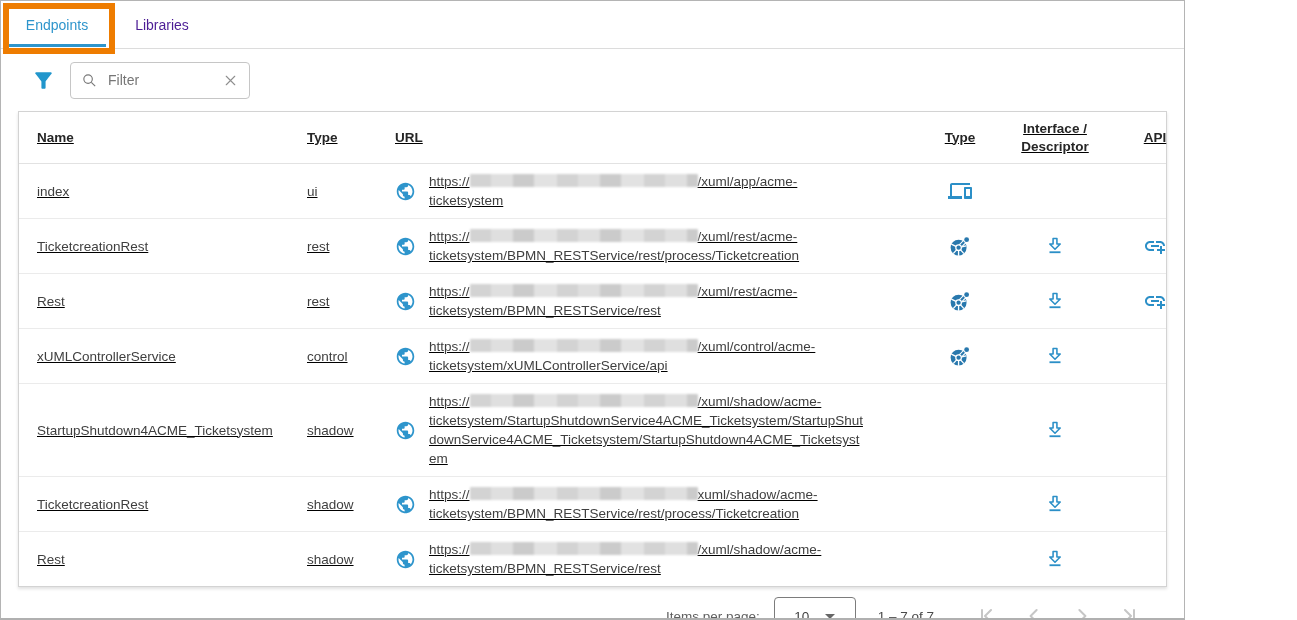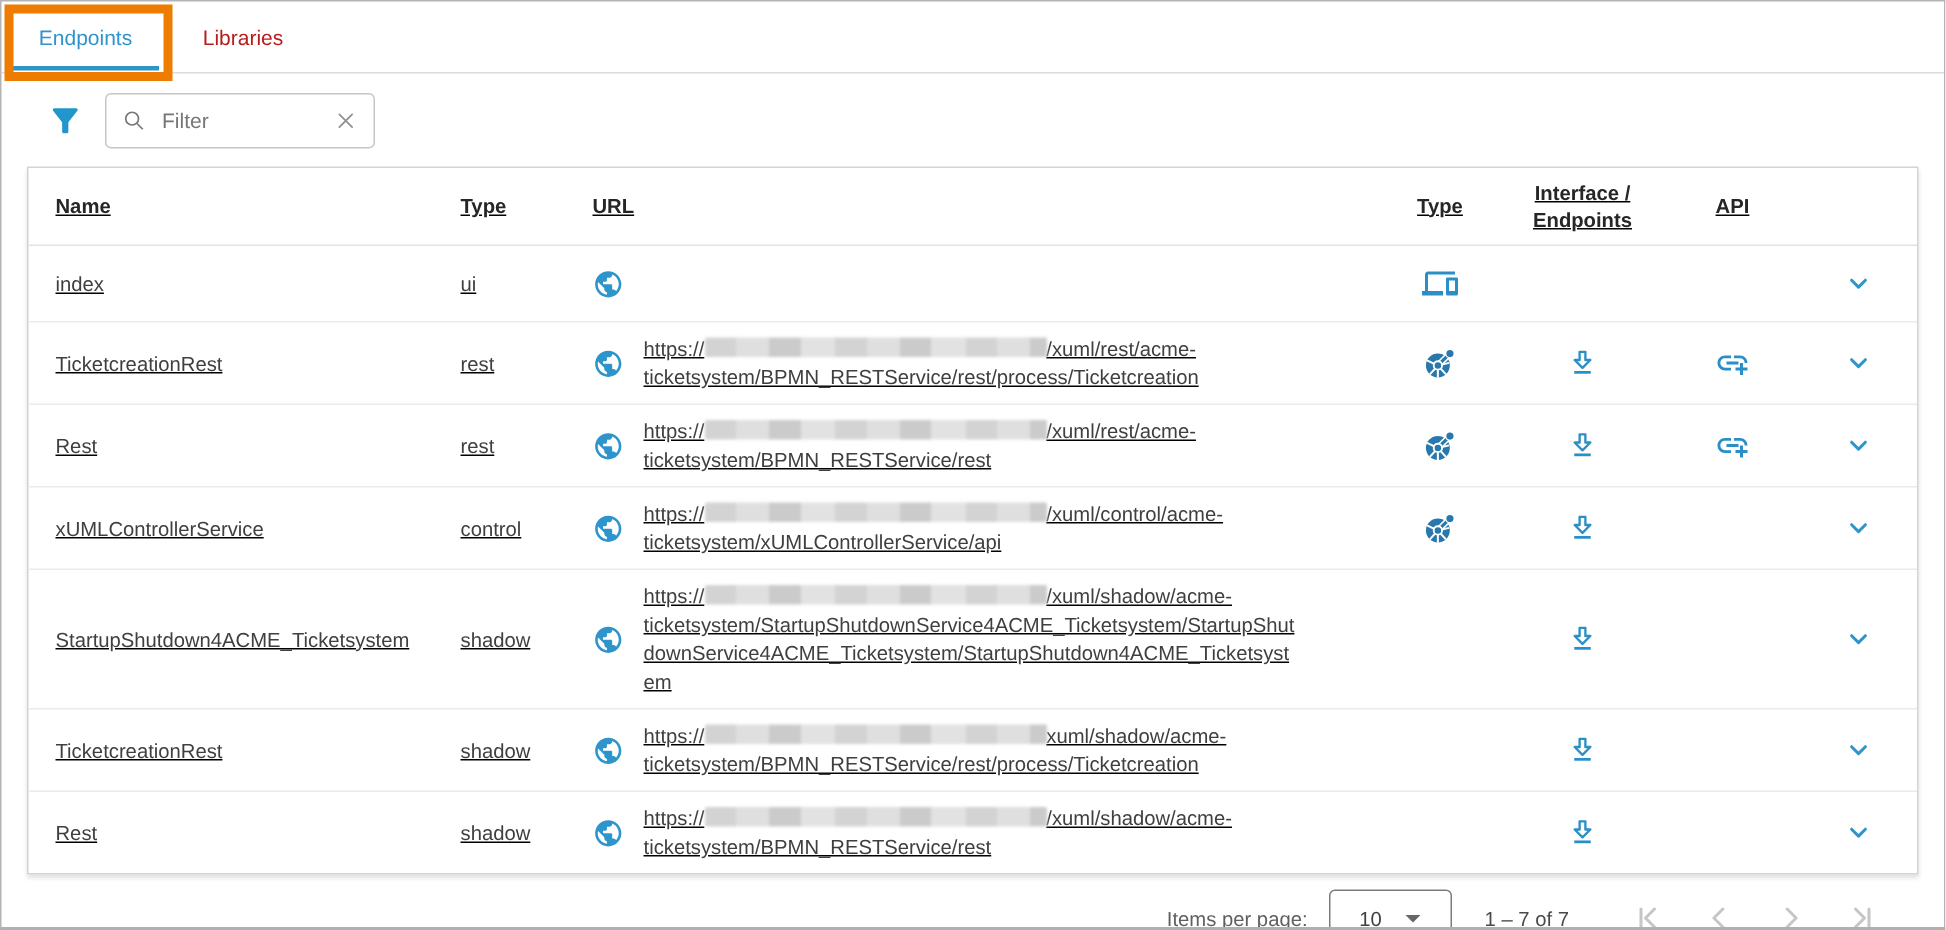--- a/index.html
+++ b/index.html
@@ -1,33 +1,33 @@
 <!DOCTYPE html>
 <html><head>
 <meta charset="utf-8">
 <style>
   * { box-sizing: border-box; }
   html,body { margin:0; padding:0; background:#fff; }
   .page {
     position:relative;
-    width:1297px; height:620px;
+    width:1185px; height:620px;
     border:1px solid #b4b4b4;
     border-bottom:2px solid #b0b0b0;
     background:#fff;
     font-family:"Liberation Sans", sans-serif;
     overflow:hidden;
   }
   
   .tabbar { display:flex; height:48px; border-bottom:1px solid #dcdcdc; }
   .tab { display:flex; align-items:center; justify-content:center;
          font-size:14px; font-weight:500; cursor:pointer; position:relative; }
   .tab-endpoints { width:112px; color:var(--accent); }
   .tab-endpoints .inkbar { position:absolute; left:7px; right:7px; bottom:1px; height:3px;
                            background:var(--accent); }
-  .tab-libraries { width:98px; color:#b91c1c; }
+  .tab-libraries { width:98px; color:#4c1d95; }
   .annotation-box { position:absolute; left:2px; top:2px; width:112px; height:51px;
                     border:6px solid var(--annotation); z-index:6; pointer-events:none; }
   
   .filter-row { height:62px; display:flex; align-items:center; padding-left:30px; }
   .funnel { width:26px; height:26px; margin-right:13px; display:flex; align-items:center; cursor:pointer; }
   .filter-box { width:180px; height:37px; border:1px solid #c6c6c6; border-radius:4px;
                 display:flex; align-items:center; padding:0 10px; background:#fff; }
   .filter-box .mag { display:flex; margin-right:8px; }
   .filter-box input { border:none; outline:none; flex:1; min-width:0; font-size:14px;
                       color:#0369a1; font-family:"Liberation Sans",sans-serif; }
@@ -105,34 +105,35 @@
     </div>
   </div>
 
   <div class="table">
     <div class="tr thead">
       <div class="th">Name</div>
       <div class="th">Type</div>
       <div class="th">URL</div>
       <div class="th center">Type</div>
       <div class="th center">Interface /
-Endpoints</div>
+Descriptor</div>
       <div class="th center">API</div>
       <div class="th"></div>
     </div>
     <div class="tbody">
     <div class="tr">
       <div class="td c-name">index</div>
       <div class="td c-type">ui</div>
       <div class="td url-cell">
         <span class="globe">
           <svg viewBox="0 0 24 24" width="21" height="21">
                 <path fill="#2e95cc" d="M12 2C6.48 2 2 6.48 2 12s4.48 10 10 10 10-4.48 10-10S17.52 2 12 2zm-1 17.93c-3.95-.49-7-3.85-7-7.93 0-.62.08-1.21.21-1.79L9 15v1c0 1.1.9 2 2 2v1.93zm6.9-2.54c-.26-.81-1-1.39-1.9-1.39h-1v-3c0-.55-.45-1-1-1H8v-2h2c.55 0 1-.45 1-1V7h2c1.1 0 2-.9 2-2v-.41c2.93 1.19 5 4.06 5 7.41 0 2.08-.8 3.97-2.1 5.39z"></path>
               </svg>
         </span>
+        <span class="url-text"><span class="url-prefix">https://</span><span class="redacted"></span><span class="url-path">/xuml/app/acme-ticketsystem</span></span>
       </div>
       <div class="td cell-center c-test">
             <span class="icon">
               <svg viewBox="0 0 24 24" width="24" height="24">
                 <path fill="#2b8fc7" d="M4 6h18V4H4c-1.1 0-2 .9-2 2v11H0v3h14v-3H4V6zm19 2h-6c-.55 0-1 .45-1 1v10c0 .55.45 1 1 1h6c.55 0 1-.45 1-1V9c0-.55-.45-1-1-1zm-1 9h-4v-7h4v7z"></path>
               </svg>
             </span>
           </div>
       <div class="td cell-center c-descriptor"></div>
       <div class="td cell-center c-api"></div>

